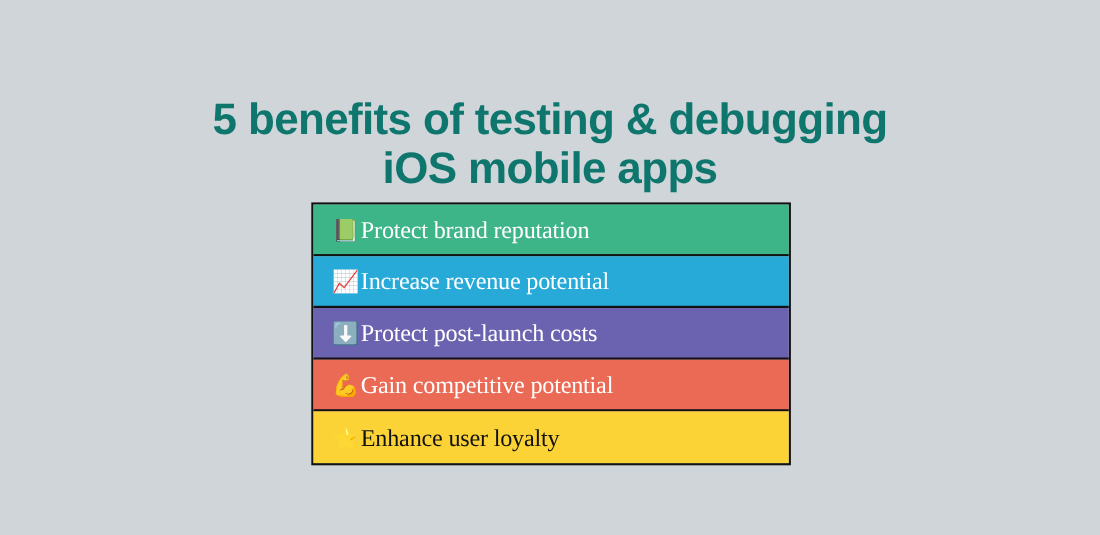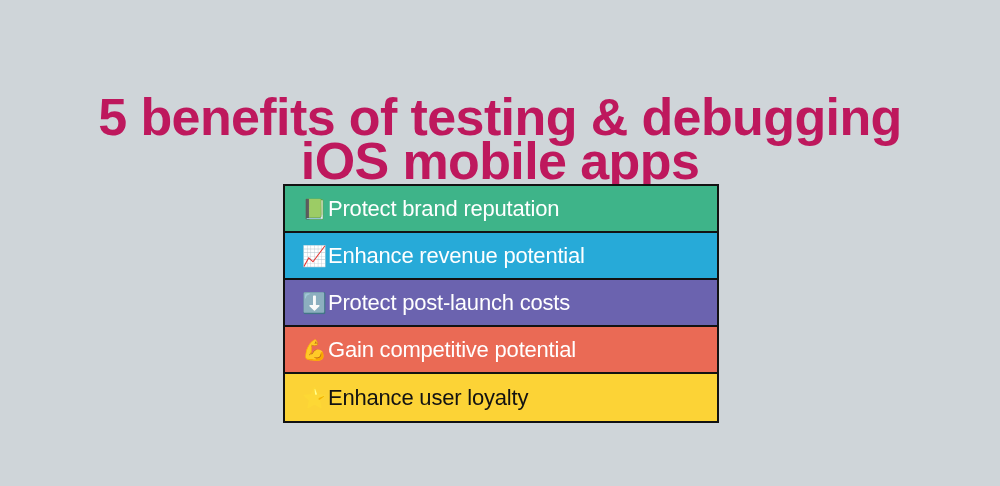--- a/index.html
+++ b/index.html
@@ -19,25 +19,25 @@
     height: 486px;
     box-sizing: border-box;
   }
   .title {
     position: absolute;
     top: 60px;
     left: 0;
     width: 1000px;
     text-align: center;
     font-family: "Liberation Sans", sans-serif;
-    font-size: 52px;
+    font-size: 40px;
     font-weight: bold;
     line-height: 44px;
     letter-spacing: -0.6px;
-    color: #be185d;
+    color: #0f766e;
     white-space: pre-line;
   }
   .benefits-table {
     position: absolute;
     left: 283px;
     top: 184px;
     width: 436px;
     border: 2px solid #121212;
     box-sizing: border-box;
   }
@@ -55,21 +55,21 @@
   .benefit-icon {
     font-size: 20px;
     line-height: 1;
     width: 26px;
     flex: 0 0 26px;
     display: inline-block;
     text-align: left;
     font-family: "DejaVu Sans", sans-serif;
   }
   .benefit-label {
-    font-family: Liberation Sans, sans-serif;
+    font-family: Liberation Serif, serif;
     font-size: 22px;
     line-height: 26px;
     font-weight: normal;
     letter-spacing: -0.2px;
     white-space: nowrap;
   }
 </style>
 </head>
 <body style="background: rgb(207, 213, 217);">
 
@@ -80,21 +80,21 @@
 
   <div class="benefits-table" style="border-color: rgb(18, 18, 18);">
 
     <div class="benefit-row" style="background: rgb(62, 180, 137); color: rgb(255, 255, 255); border-bottom-color: rgb(18, 18, 18);">
       <span class="benefit-icon">📗</span>
       <span class="benefit-label">Protect brand reputation</span>
     </div>
 
     <div class="benefit-row" style="background: rgb(39, 170, 216); color: rgb(255, 255, 255); border-bottom-color: rgb(18, 18, 18);">
       <span class="benefit-icon">📈</span>
-      <span class="benefit-label">Enhance revenue potential</span>
+      <span class="benefit-label">Increase revenue potential</span>
     </div>
 
     <div class="benefit-row" style="background: rgb(107, 99, 175); color: rgb(255, 255, 255); border-bottom-color: rgb(18, 18, 18);">
       <span class="benefit-icon">⬇️</span>
       <span class="benefit-label">Protect post-launch costs</span>
     </div>
 
     <div class="benefit-row" style="background: rgb(234, 106, 85); color: rgb(255, 255, 255); border-bottom-color: rgb(18, 18, 18);">
       <span class="benefit-icon">💪</span>
       <span class="benefit-label">Gain competitive potential</span>

